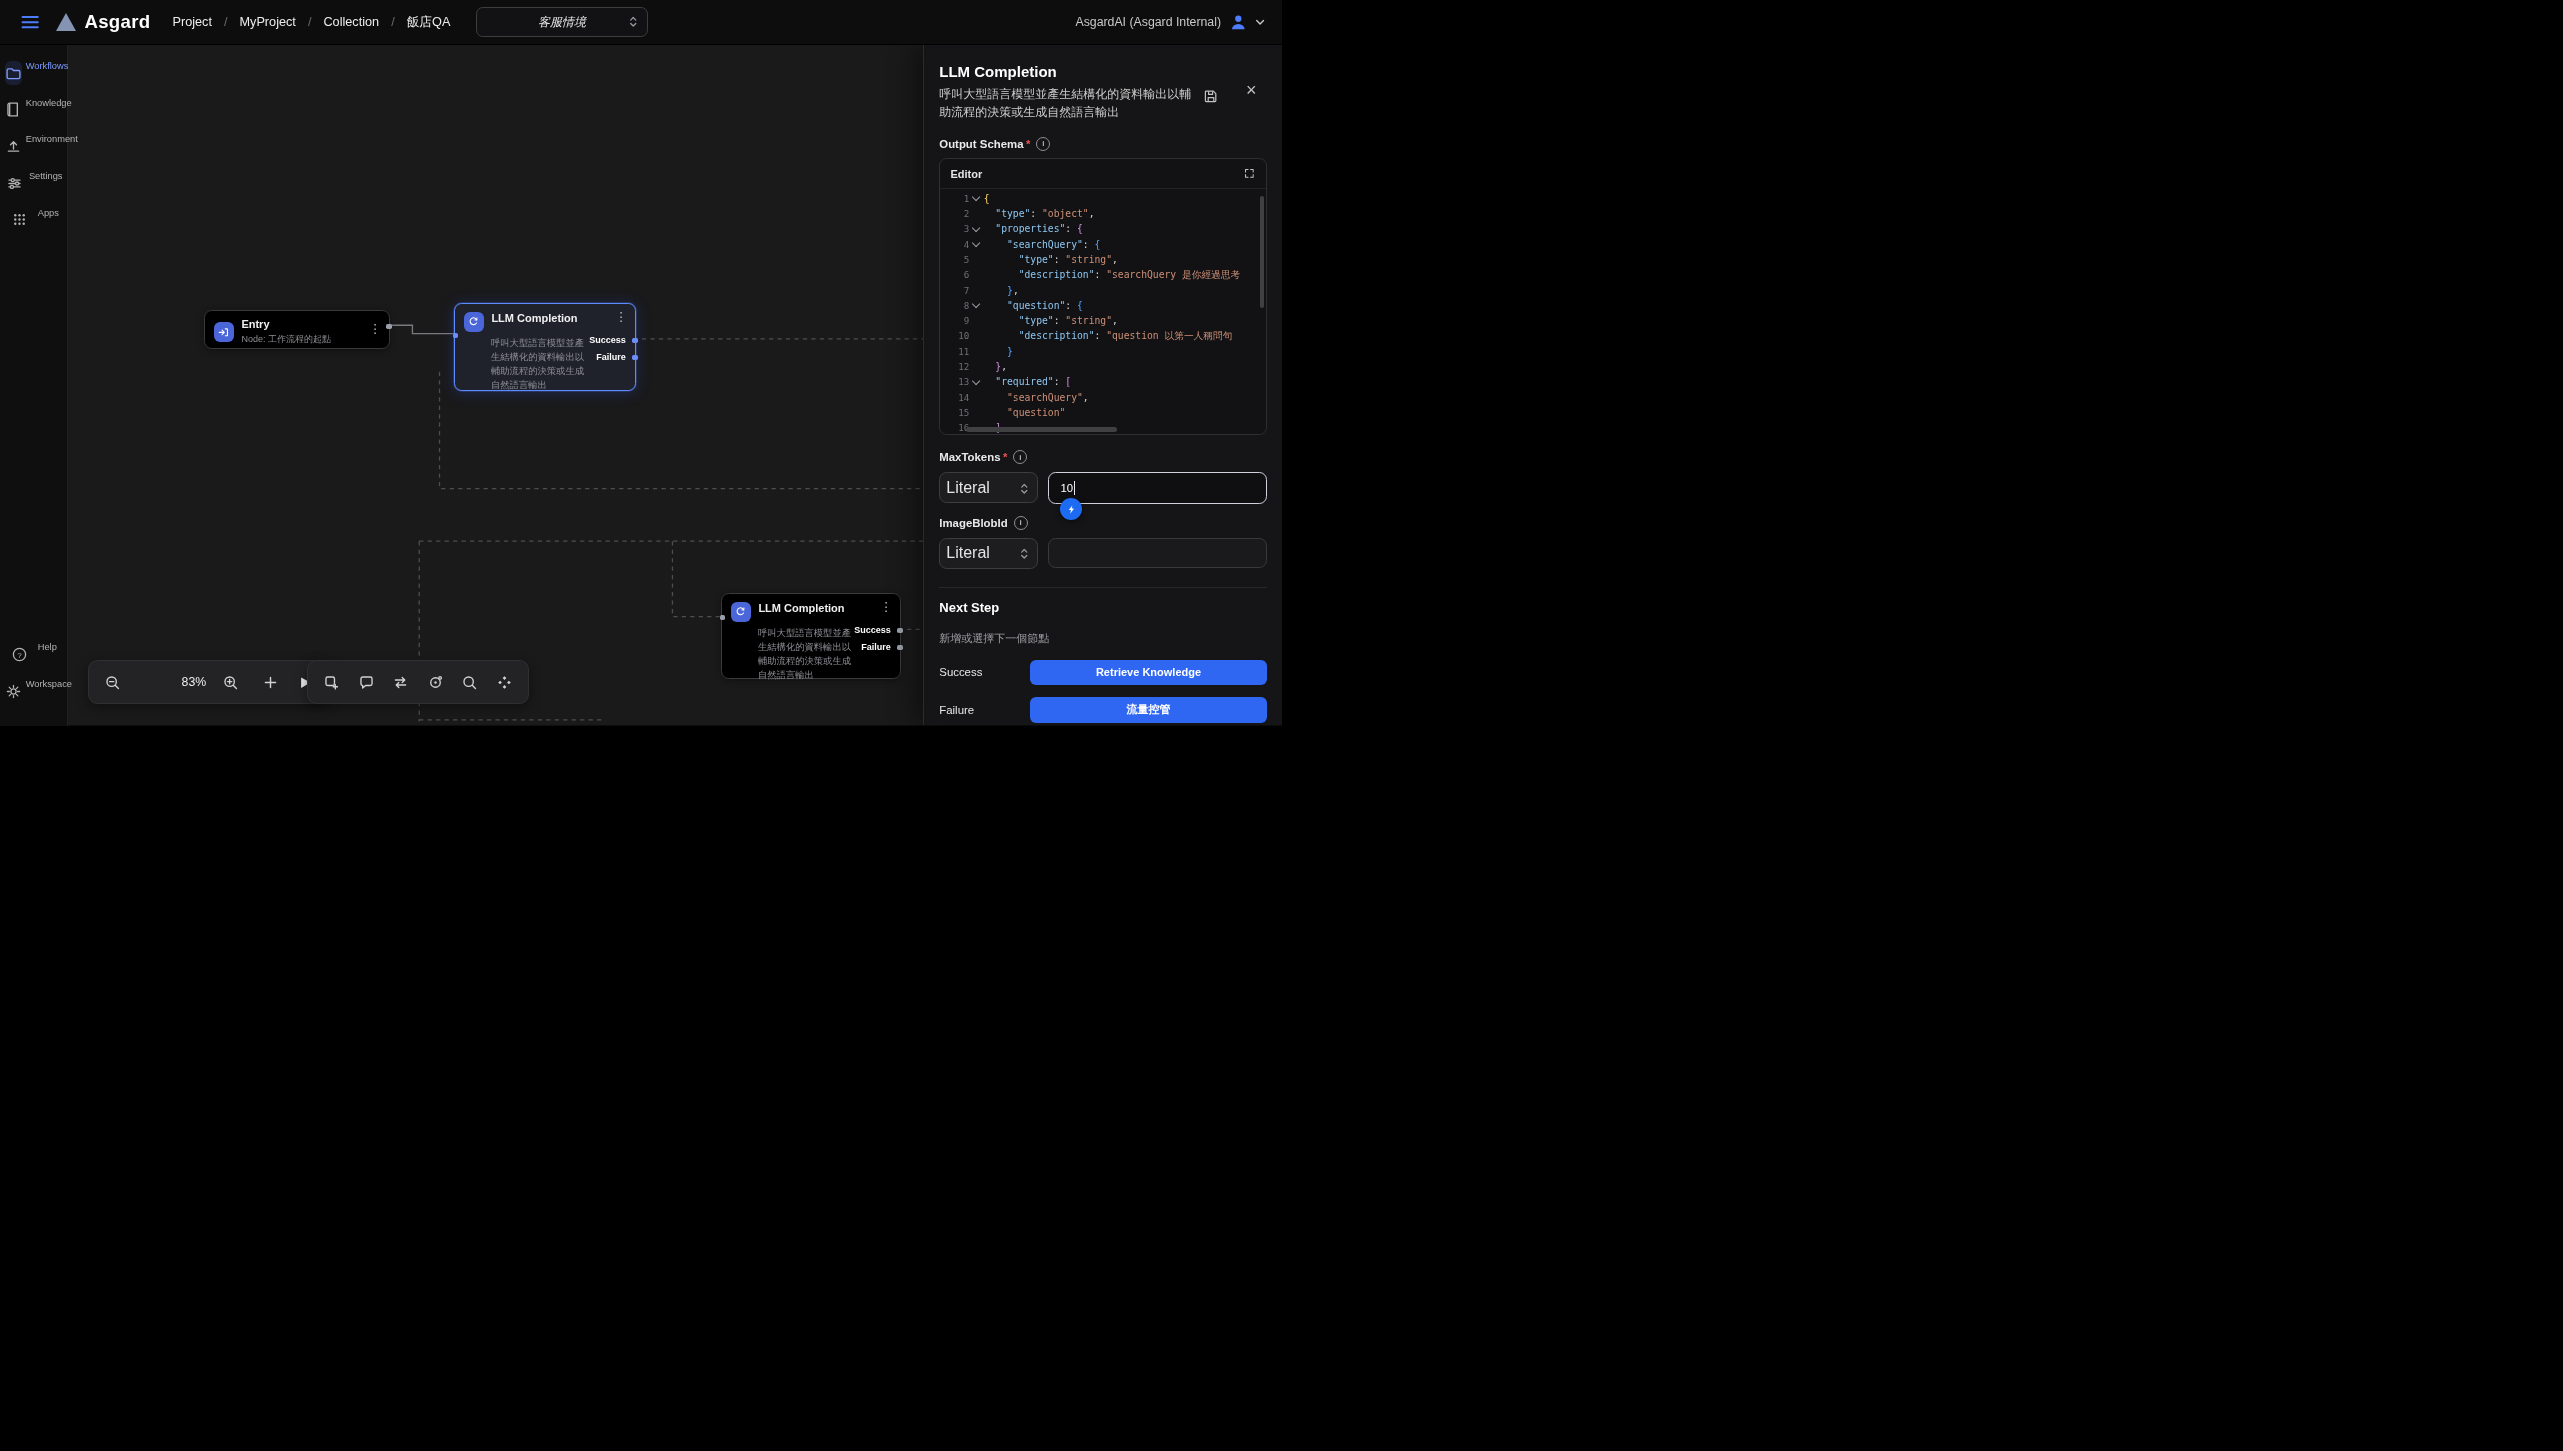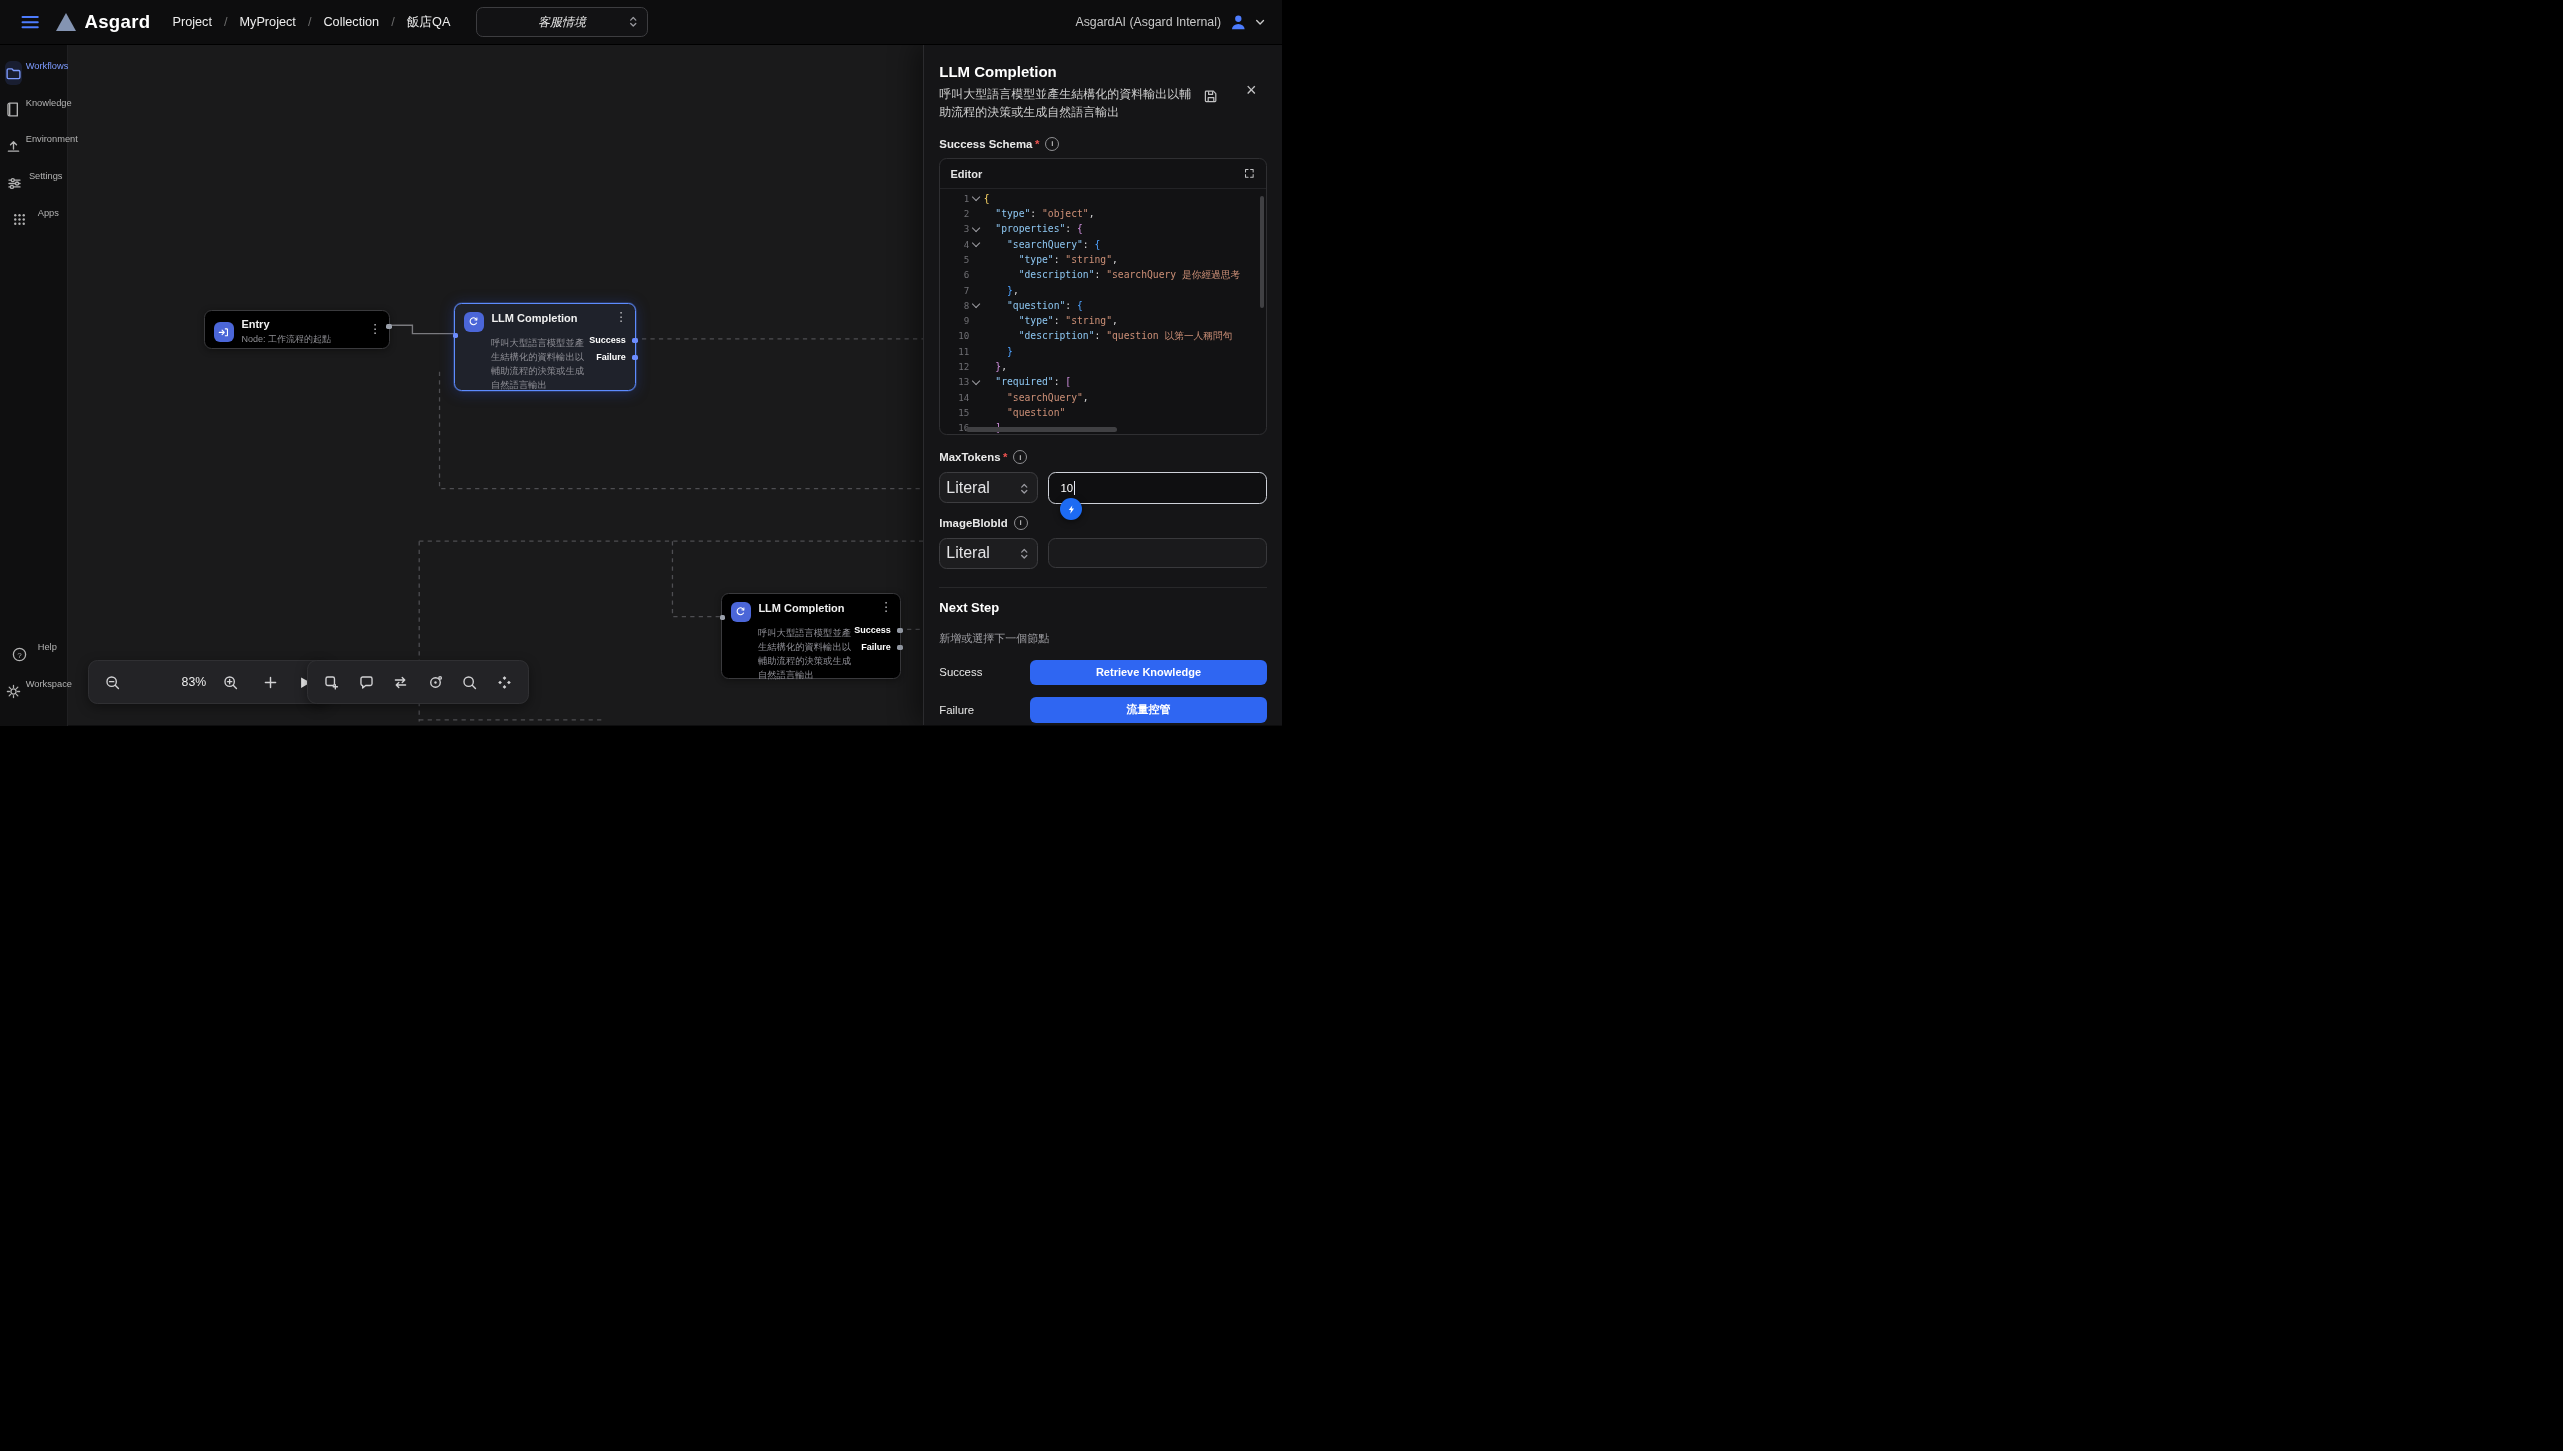--- a/index.html
+++ b/index.html
@@ -378,21 +378,21 @@
     <span class="p-save">
       <svg width="16" height="16" viewBox="0 0 20 20" fill="none" stroke="currentColor" stroke-width="1.5" stroke-linejoin="round">
         <path d="M4 4h9l3 3v9a1 1 0 0 1-1 1H4a1 1 0 0 1-1-1V5a1 1 0 0 1 1-1z"></path>
         <path d="M7 4v4h5V4M6.5 17v-5h7v5"></path>
       </svg>
     </span>
     <span class="p-close">×</span>
     <div class="p-desc">呼叫大型語言模型並產生結構化的資料輸出以輔助流程的決策或生成自然語言輸出</div>
 
     <div class="sec-label">
-      <span>Success Schema</span>
+      <span>Output Schema</span>
       <span class="req">*</span>
       <span class="info">i</span>
     </div>
 
     <div class="editor">
       <div class="ed-head">
         <span>Editor</span>
         <span>
           <svg width="12.7" height="12.7" viewBox="0 0 20 20" fill="none" stroke="#c2c2c4" stroke-width="1.6" stroke-linecap="round" stroke-linejoin="round">
             <path d="M4 8V4h4M12 4h4v4M16 12v4h-4M8 16H4v-4"></path>

